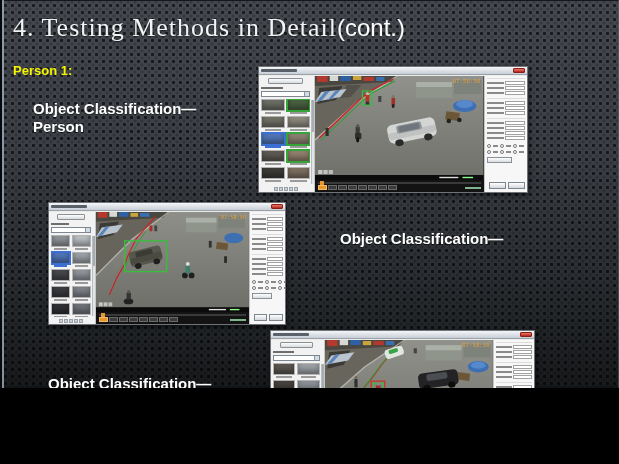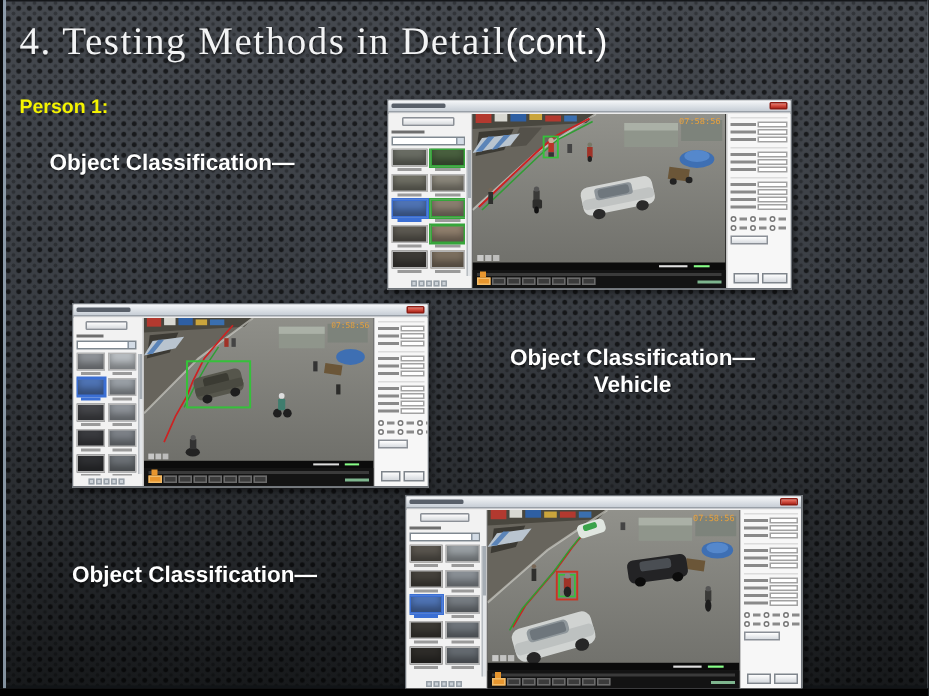--- a/index.html
+++ b/index.html
@@ -1,27 +1,26 @@
 <!DOCTYPE html>
 <html><head>
 <meta charset="utf-8">
 <style>
   html,body{margin:0;padding:0;background:#000;}
   *{box-sizing:border-box;}
   #slide{
-    position:relative;width:619px;height:459px;overflow:hidden;
+    position:relative;width:619px;height:388px;overflow:hidden;
     background-color:#3c4046;
     background-image:
       radial-gradient(circle, rgba(0,0,0,.62) 1.3px, transparent 2px),
       radial-gradient(circle, rgba(0,0,0,.28) 1px, transparent 1.5px),
       linear-gradient(180deg,#45494f 0%,#3b3f45 40%,#2a2d31 72%,#17191b 100%);
     background-size:7px 7px,7px 7px,100% 100%;
     background-position:2px 2px,5.5px 5.5px,0 0;
     font-family:"Liberation Sans",sans-serif;
-    text-align:center;
   }
   
   .edge{position:absolute;z-index:40;}
   .edge-left-black{left:0;top:0;width:2px;height:100%;background:#07090b;}
   .edge-left-light{left:2px;top:0;width:2px;height:100%;background:#9fb0c0;opacity:.8;}
   .edge-top{left:0;top:0;width:100%;height:1px;background:#15171a;}
   .edge-right{right:0;top:0;width:1px;height:100%;background:#676f77;opacity:.5;}
   .edge-bottom-light{left:0;top:459px;width:100%;height:3px;background:linear-gradient(#9aa4ae,#626b73);z-index:5;}
   .edge-bottom-dark{left:0;bottom:0;width:100%;height:2px;background:#111417;z-index:5;}
 
@@ -97,24 +96,24 @@
   <div class="edge edge-bottom-dark"></div>
 
   <div id="title">
     <span class="serif">4. Testing Methods in Detail</span><span class="sans">(cont.)</span>
   </div>
 
   <div id="example">Person 1:</div>
 
   <div class="caption" id="caption-person">
     <div>Object Classification—</div>
+    <div>Person</div>
   </div>
   <div class="caption" id="caption-vehicle">
     <div>Object Classification—</div>
-    <div>Vehicle</div>
   </div>
   <div class="caption" id="caption-motocycle">
     <div>Object Classification—</div>
   </div>
 
   <div class="app-window" style="left:258px;top:66px;width:270px;height:127px;">
     <div class="win-titlebar">
       <span class="win-title-text"></span>
       <span class="win-close"></span>
     </div>

